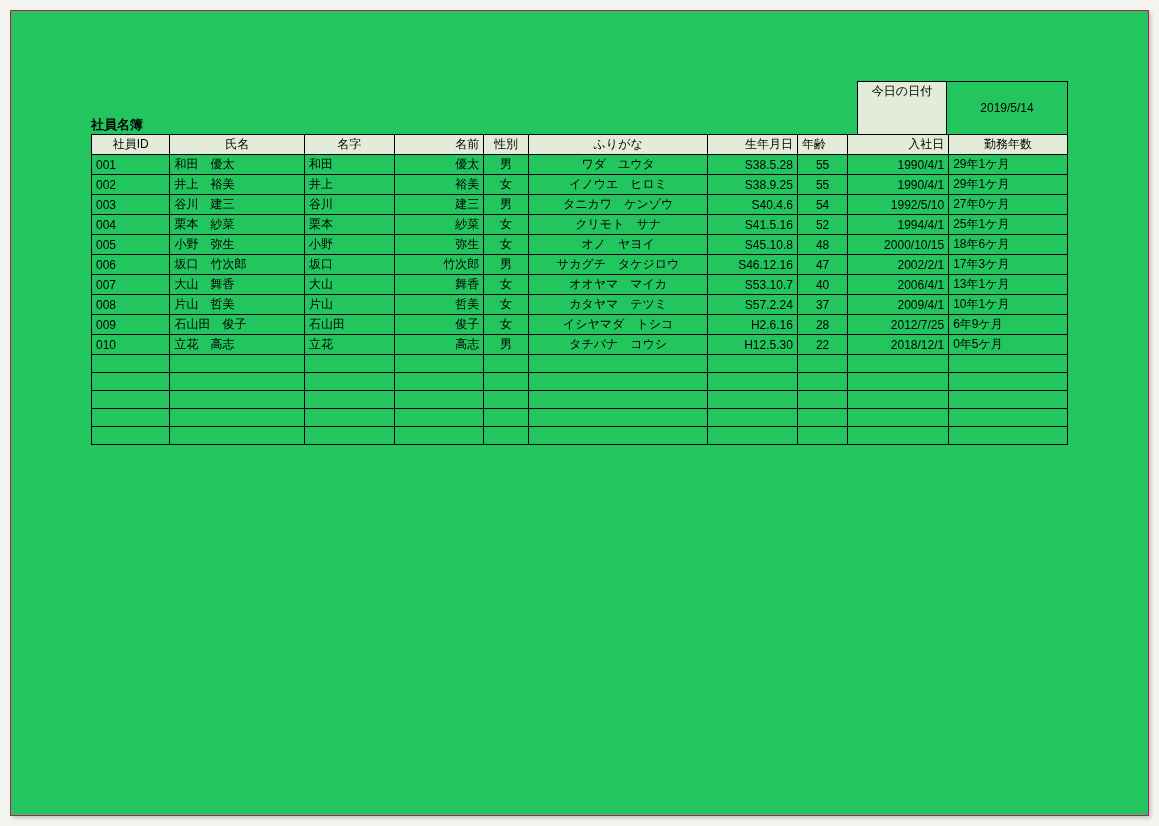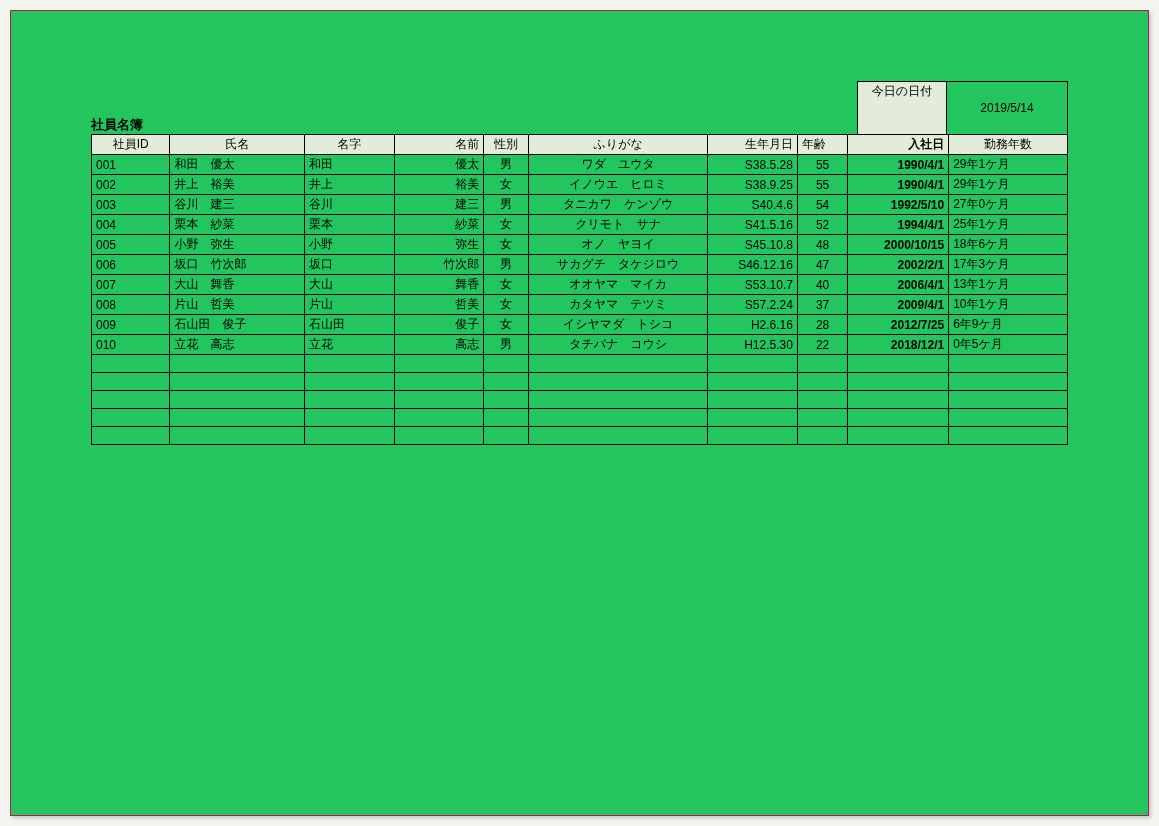--- a/index.html
+++ b/index.html
@@ -75,21 +75,21 @@
       white-space: nowrap;
     }
     .col-id { width: 70px; }
     .col-name { width: 120px; }
     .col-surname { width: 80px; }
     .col-given { width: 80px; text-align: right; }
     .col-gender { width: 40px; text-align: center; }
     .col-furigana { width: 160px; text-align: center; }
     .col-dob { width: 80px; text-align: right; }
     .col-age { width: 45px; text-align: left; }
-    .col-hire { width: 90px; text-align: right; font-weight: bold; }
+    .col-hire { width: 90px; text-align: right; }
     .col-tenure { width: 106px; }
     td.c-center { text-align: center; }
     td.c-right { text-align: right; }
   </style>
 </head>
 <body>
 
 <div class="page">
   <div class="header-row">
     <div class="title">社員名簿</div>

